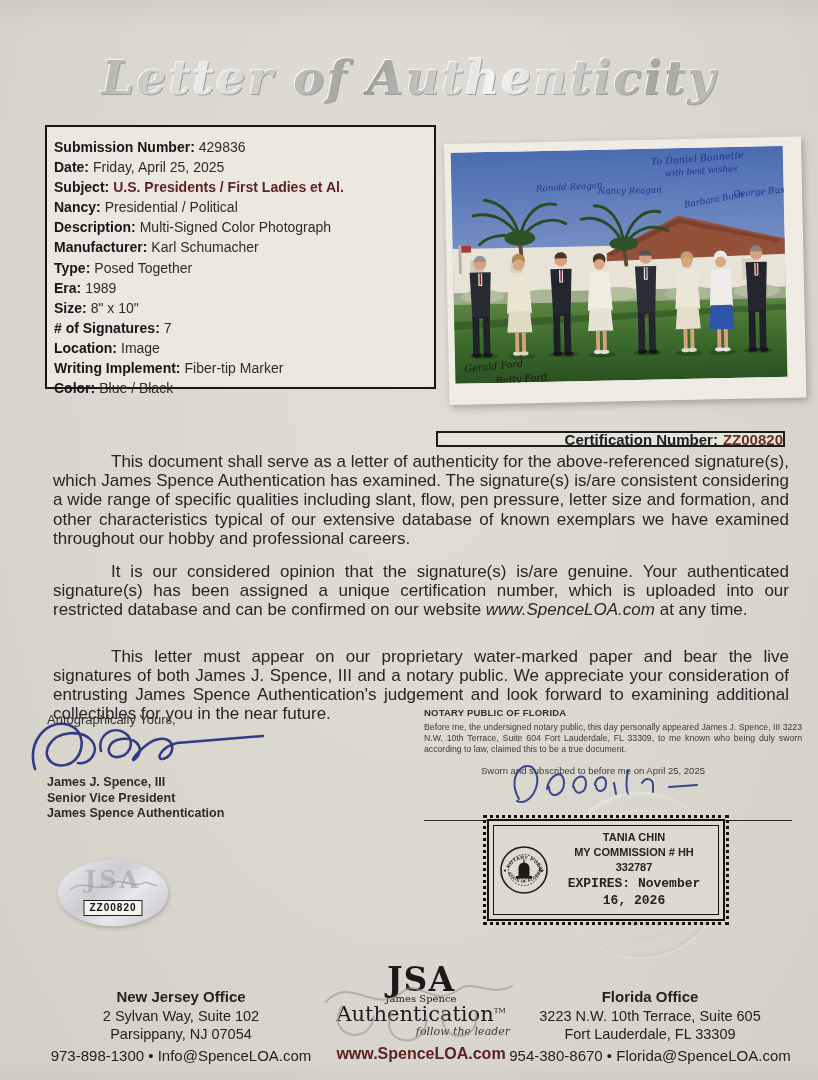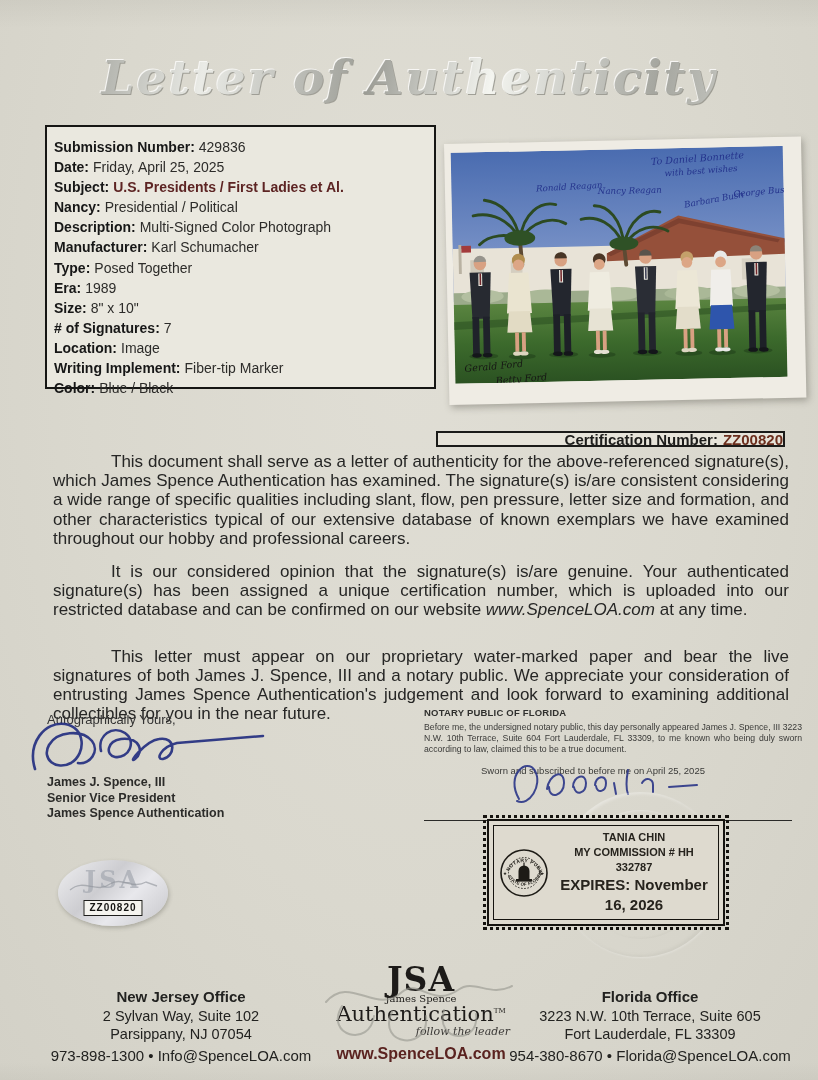--- a/index.html
+++ b/index.html
@@ -80,21 +80,21 @@
   
   .stamp{
     position:absolute;left:487px;top:819px;width:238px;box-sizing:border-box;
     background:#dedacf;border:2.5px solid #15130f;outline:3px dotted #15130f;outline-offset:1px;
     padding:4px;
   }
   .stamp-inner{border:1.8px solid #15130f;display:flex;align-items:center;gap:7px;padding:4px 6px 4px 5px;}
   .stamp-text{flex:1;text-align:center;font-weight:bold;color:#26231d;line-height:1.35;}
   .stamp-name{font-size:11px;}
   .stamp-commission{font-size:11px;}
-  .stamp-expires{font-size:15px;}
+  .stamp-expires{font-size:13px;font-family:Liberation Mono, monospace;}
   
   .hologram{
     position:absolute;left:58px;top:860px;width:110px;height:66px;border-radius:50%;
     background:linear-gradient(135deg,#f0f0f2 0%,#cdcdd1 40%,#e8e8ec 62%,#c6c6ca 100%);
     box-shadow:1px 2px 4px rgba(70,68,60,.3);
   }
   .holo-jsa{position:absolute;top:5px;left:0;right:0;text-align:center;
     font-family:"DejaVu Serif",serif;font-weight:bold;font-size:24px;letter-spacing:3px;
     color:#a7abb3;opacity:.75;}
   .holo-scribble{position:absolute;left:8px;top:16px;opacity:.6;}

